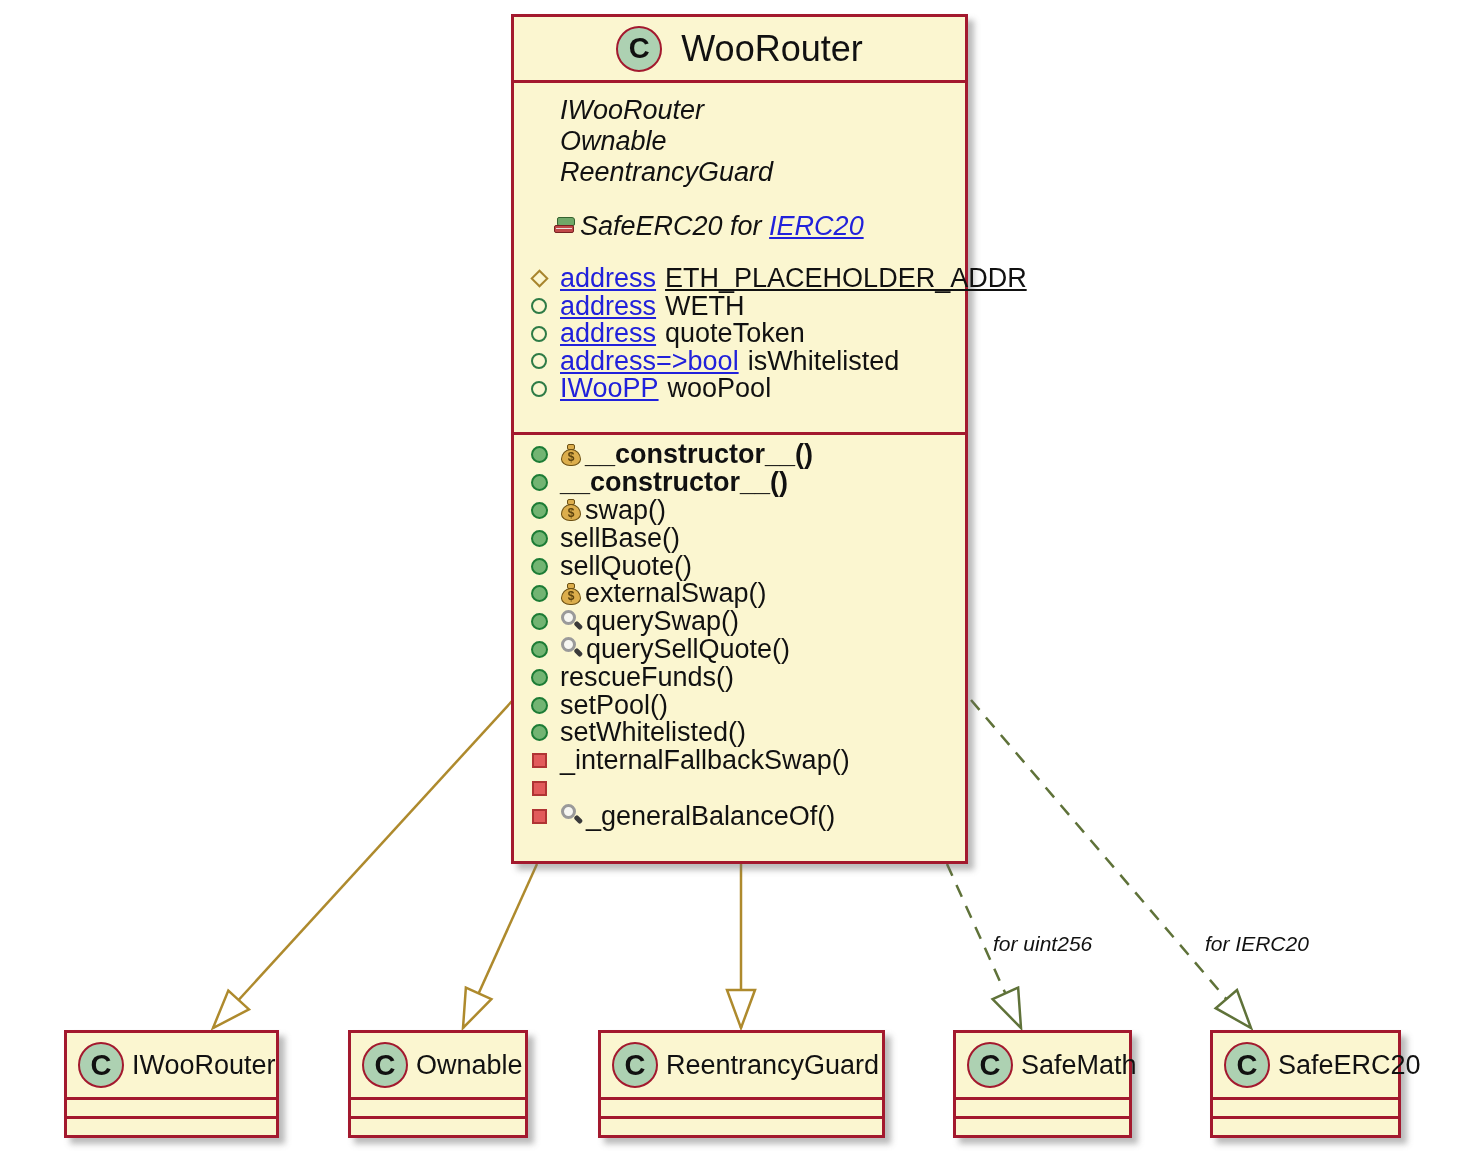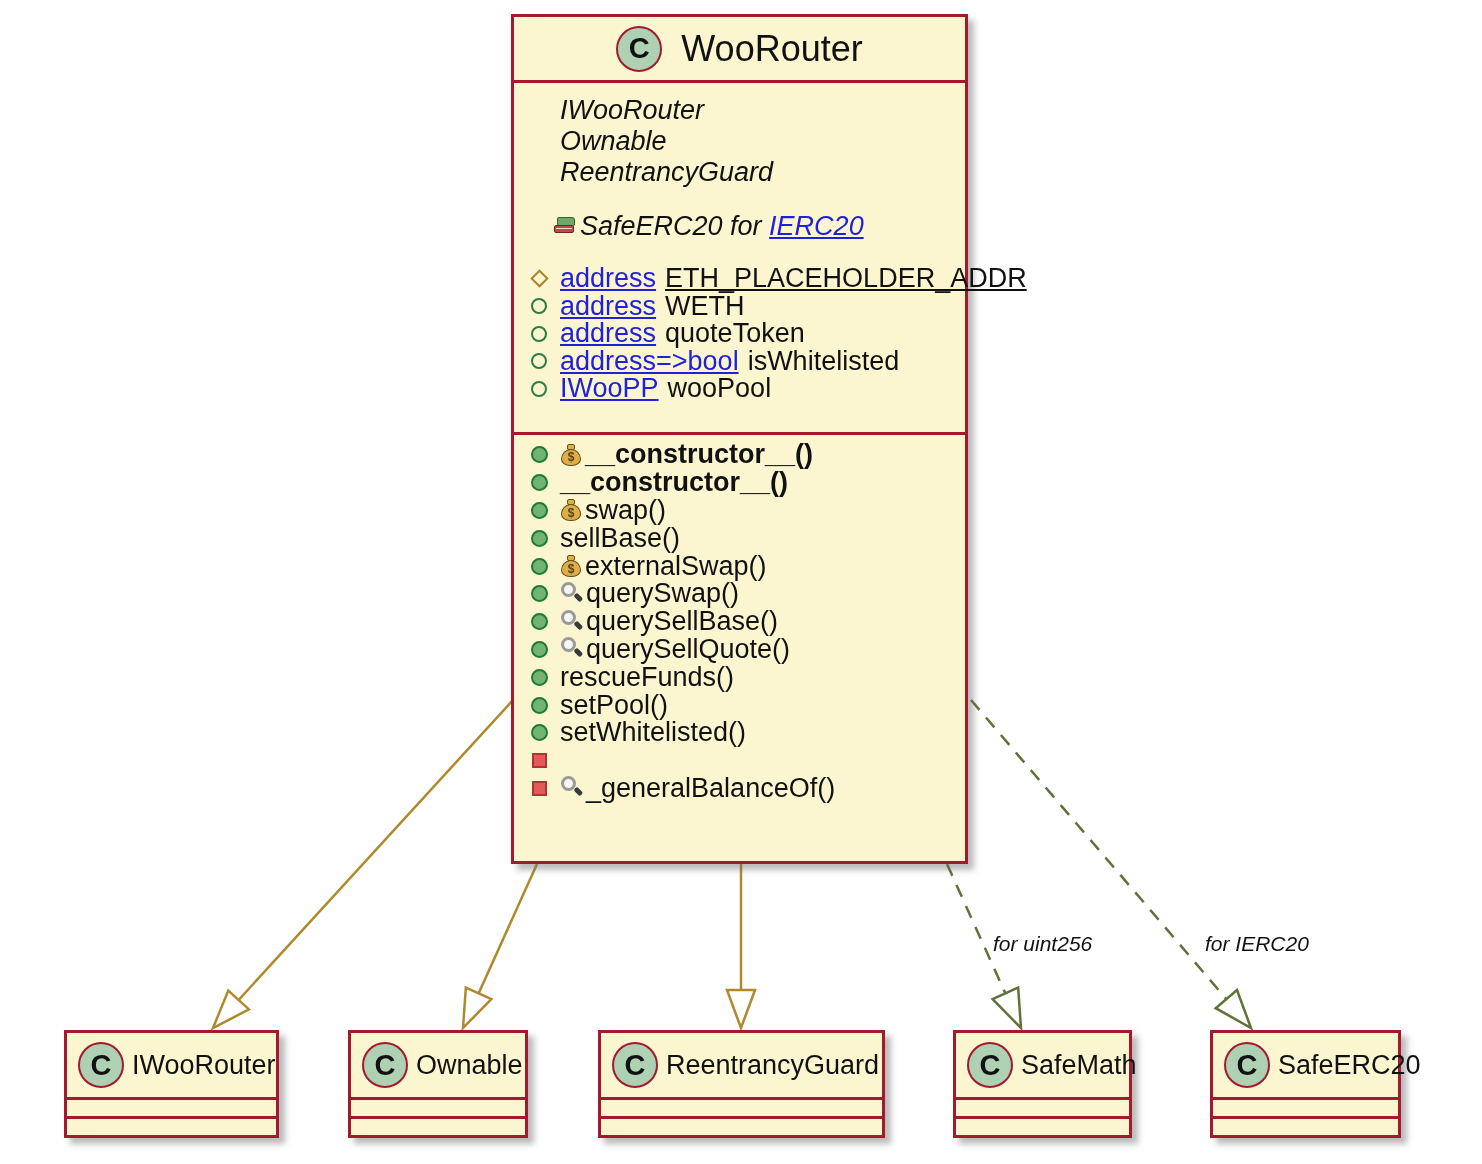--- a/index.html
+++ b/index.html
@@ -215,20 +215,26 @@
       <div class="row">
         <span class="vis">
             <span class="circle-filled"></span>
           </span>
         <span>sellBase()</span>
       </div>
       <div class="row">
         <span class="vis">
             <span class="circle-filled"></span>
           </span>
+        <span>sellQuote()</span>
+      </div>
+      <div class="row">
+        <span class="vis">
+            <span class="circle-filled"></span>
+          </span>
         <span class="mod moneybag">
             <span class="tie"></span>
             <span class="bag">$</span>
           </span>
         <span>externalSwap()</span>
       </div>
       <div class="row">
         <span class="vis">
             <span class="circle-filled"></span>
           </span>
@@ -239,63 +245,59 @@
         <span>querySwap()</span>
       </div>
       <div class="row">
         <span class="vis">
             <span class="circle-filled"></span>
           </span>
         <span class="mod magnifier">
             <span class="lens"></span>
             <span class="handle"></span>
           </span>
-        <span>querySellBase()</span>
-      </div>
-      <div class="row">
-        <span class="vis">
-            <span class="circle-filled"></span>
+        <span>querySellQuote()</span>
+      </div>
+      <div class="row">
+        <span class="vis">
+            <span class="circle-filled"></span>
+          </span>
+        <span>rescueFunds()</span>
+      </div>
+      <div class="row">
+        <span class="vis">
+            <span class="circle-filled"></span>
+          </span>
+        <span>setPool()</span>
+      </div>
+      <div class="row">
+        <span class="vis">
+            <span class="circle-filled"></span>
+          </span>
+        <span>setWhitelisted()</span>
+      </div>
+      <div class="row">
+        <span class="vis">
+            <span class="square-private"></span>
+          </span>
+        <span>_internalFallbackSwap()</span>
+      </div>
+      <div class="row">
+        <span class="vis">
+            <span class="square-private"></span>
+          </span>
+      </div>
+      <div class="row">
+        <span class="vis">
+            <span class="square-private"></span>
           </span>
         <span class="mod magnifier">
             <span class="lens"></span>
             <span class="handle"></span>
           </span>
-        <span>querySellQuote()</span>
-      </div>
-      <div class="row">
-        <span class="vis">
-            <span class="circle-filled"></span>
-          </span>
-        <span>rescueFunds()</span>
-      </div>
-      <div class="row">
-        <span class="vis">
-            <span class="circle-filled"></span>
-          </span>
-        <span>setPool()</span>
-      </div>
-      <div class="row">
-        <span class="vis">
-            <span class="circle-filled"></span>
-          </span>
-        <span>setWhitelisted()</span>
-      </div>
-      <div class="row">
-        <span class="vis">
-            <span class="square-private"></span>
-          </span>
-      </div>
-      <div class="row">
-        <span class="vis">
-            <span class="square-private"></span>
-          </span>
-        <span class="mod magnifier">
-            <span class="lens"></span>
-            <span class="handle"></span>
-          </span>
         <span>_generalBalanceOf()</span>
       </div>
     </div>
   </div>
 
   <div class="cls small" style="left:64px; width:215px;">
     <div class="cls-header">
       <span class="c-badge">C</span>
       <span class="small-name">IWooRouter</span>
     </div>

